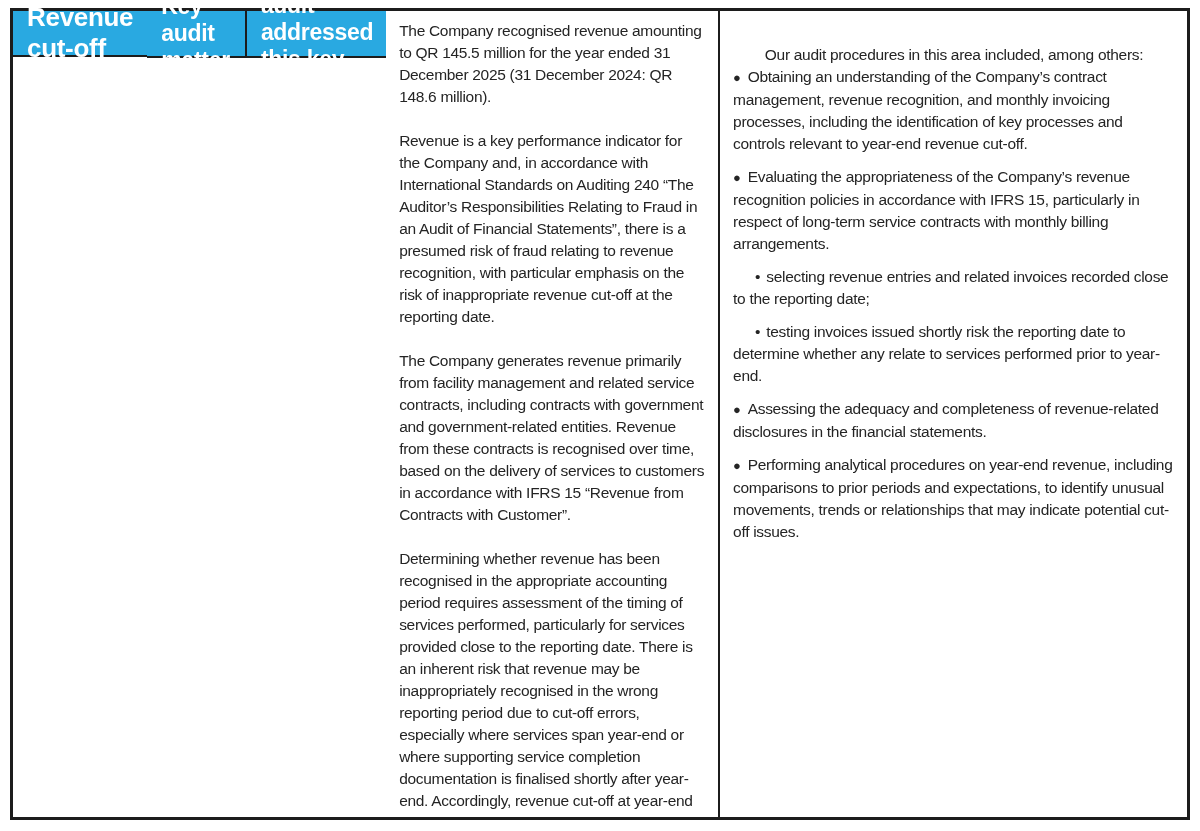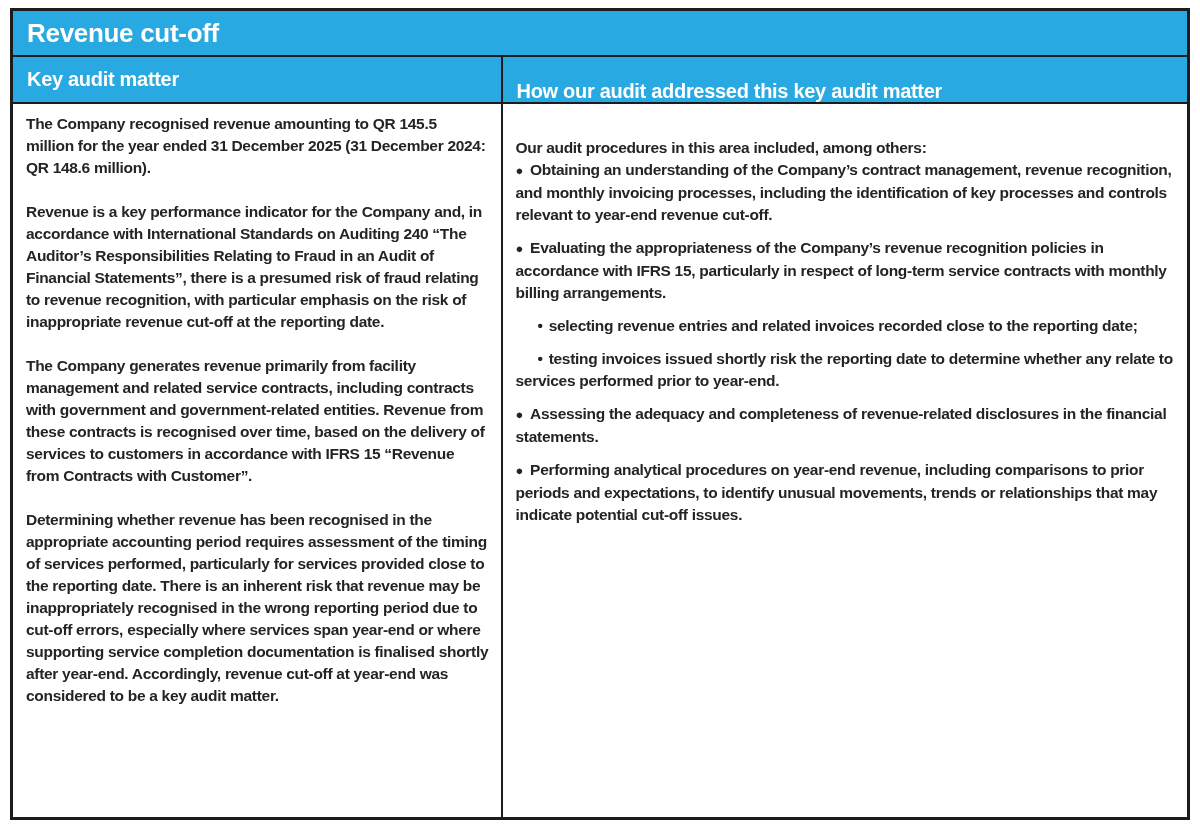--- a/index.html
+++ b/index.html
@@ -7,21 +7,21 @@
   body {
     width: 1200px; height: 831px;
     font-family: "Liberation Sans", sans-serif;
     color: #242424;
     overflow: hidden;
   }
   .page { width: 1200px; height: 831px; padding: 8px 10px 11px 10px; }
   .kam-table {
     width: 100%; height: 100%;
     border: 3px solid #1c1c1c;
-    display: flex; flex-direction: column;
+    display: flex; flex-direction: row;
     background: #ffffff;
   }
   .title-bar {
     background: #29a9e1;
     height: 46px; flex: 0 0 46px;
     display: flex; align-items: center;
     padding: 0 14px;
     border-bottom: 2px solid #1c1c1c;
   }
   .title-bar .title-text {
@@ -38,35 +38,35 @@
   }
   .header-row {
     background: #29a9e1;
     height: 47px; flex: 0 0 47px;
     display: flex; align-items: stretch;
     border-bottom: 2px solid #1c1c1c;
   }
   .header-cell {
     display: flex; align-items: center;
     padding: 4px 14px;
-    color: #ffffff; font-size: 20px; font-weight: 700; letter-spacing: -0.3px;
+    color: #ffffff; font-size: 23px; font-weight: 700; letter-spacing: -0.3px;
   }
   .col-left  { width: 41.7%; flex: 0 0 41.7%; border-right: 2px solid #1c1c1c; }
   .col-right { flex: 1 1 auto; margin-top: 24px; }
   .body-row { display: flex; flex: 1 1 auto; overflow: hidden; background: #ffffff; }
   .body-cell {
     padding: 9px 12px 4px 13px;
-    font-size: 15.5px; font-weight: 700; letter-spacing: -0.3px;
+    font-size: 15.5px; font-weight: 400; letter-spacing: -0.3px;
     line-height: 22px; color: #242424;
     overflow: hidden;
   }
   .body-cell.left p { margin: 0 0 22px 0; }
   .body-cell.left p:last-child { margin-bottom: 0; }
   .body-cell.right p { margin: 0 0 11px 0; }
-  .body-cell.right p.intro { margin-bottom: 0; }
+  .body-cell.right p.intro { margin-bottom: 0; text-align: center; }
   .body-cell.right p:last-child { margin-bottom: 0; }
   .bullet .glyph { margin-right: 7px; font-size: 13px; }
   .subbullet { text-indent: 22px; }
   .subbullet .glyph { margin-right: 6px; }
 </style>
 </head>
 <body>
 
 <div class="page">
   <div class="kam-table">

